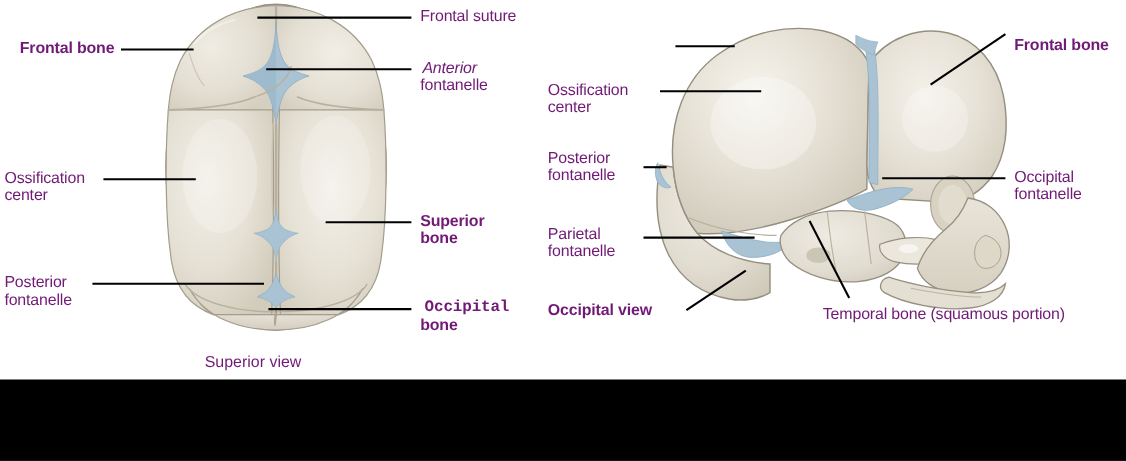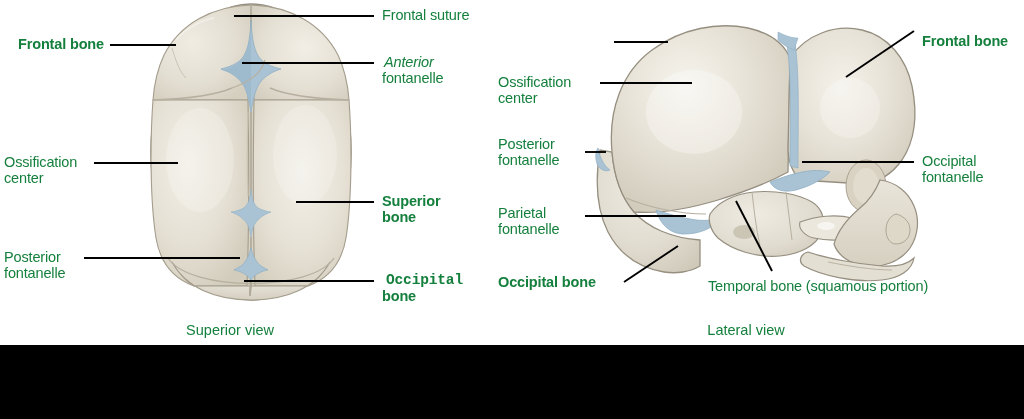--- a/index.html
+++ b/index.html
@@ -35,32 +35,32 @@
     top: 0;
     left: 0;
     width: 1024px;
     height: 345px;
     overflow: visible;
   }
   .lbl {
     position: absolute;
     font-family: "Liberation Sans", sans-serif;
     font-size: 14.5px;
-    color: #15803d;
+    color: #701a75;
     line-height: 16.5px;
     white-space: pre;
     letter-spacing: -0.15px;
   }
   .lbl.bold { font-weight: bold; }
   .lbl.right { text-align: right; }
   .caption {
     position: absolute;
     font-family: "Liberation Sans", sans-serif;
     font-size: 14.5px;
-    color: #15803d;
+    color: #701a75;
     white-space: pre;
     text-align: center;
   }
 </style>
 </head>
 <body>
 
 <div id="page">
 
   <div id="figure-area">
@@ -266,28 +266,27 @@
 
     <div class="lbl" style="left:498px; top:74px;">Ossification</div>
     <div class="lbl" style="left:498px; top:90px;">center</div>
 
     <div class="lbl" style="left:498px; top:136px;">Posterior</div>
     <div class="lbl" style="left:498px; top:152px;">fontanelle</div>
 
     <div class="lbl" style="left:498px; top:205px;">Parietal</div>
     <div class="lbl" style="left:498px; top:221px;">fontanelle</div>
 
-    <div class="lbl bold" style="left:498px; top:274px;">Occipital bone</div>
+    <div class="lbl bold" style="left:498px; top:274px;">Occipital view</div>
 
     <div class="lbl bold" style="left:922px; top:33px;">Frontal bone</div>
 
     <div class="lbl" style="left:922px; top:153px;">Occipital</div>
     <div class="lbl" style="left:922px; top:169px;">fontanelle</div>
 
-    <div class="lbl" style="left:708px; top:278px;">Temporal bone (squamous portion)</div>
-
-    <div class="caption" style="left:676px; top:322px; width:140px;">Lateral view</div>
+    <div class="lbl" style="left:748px; top:278px;">Temporal bone (squamous portion)</div>
+
 
   </div>
 
   <div id="bottom-bar"></div>
 
 </div>
 
 </body></html>

